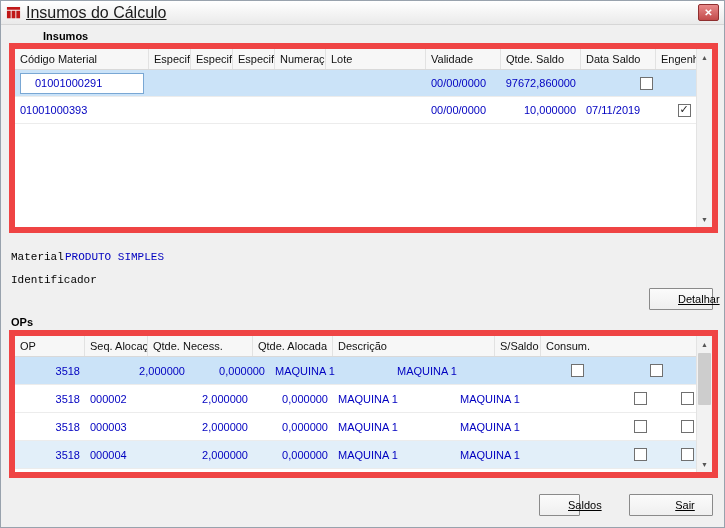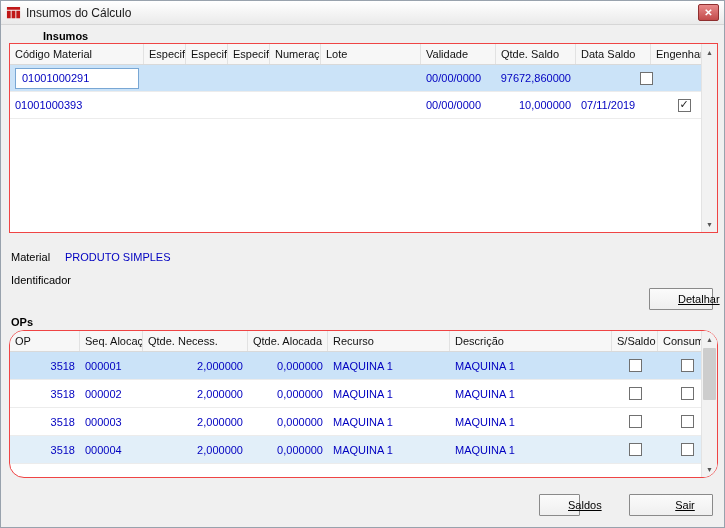--- a/index.html
+++ b/index.html
@@ -6,34 +6,34 @@
   html,body { width:725px; height:528px; }
   body { font-family:"Liberation Sans", sans-serif; font-size:11px; color:#000; background:#f0f0f0; }
 
   .window { position:relative; width:725px; height:528px; background:#f0f0f0; border:1px solid #98a2ad; overflow:hidden; }
 
   
   .titlebar { position:absolute; left:0; top:0; width:100%; height:24px;
     background:linear-gradient(#ffffff,#eaeaea); border-bottom:1px solid #d6d6d6;
     display:flex; align-items:center; padding:0 5px; }
   .app-icon { width:15px; height:15px; display:inline-flex; margin-right:5px; }
-  .title-text { font-size:12px; color:#1a1a1a; }
+  .title-text { font-size:16px; color:#1a1a1a;text-decoration:underline; }
   .close-btn { margin-left:auto; width:21px; height:17px; background:linear-gradient(#e98a8a,#c24b4b);
     border:1px solid #8f2f2f; border-radius:2px; color:#fff; font-size:10px; line-height:15px;
     text-align:center; cursor:default; font-weight:bold; }
 
   
   .group-label { position:absolute; font-weight:bold; color:#000; }
   #lbl-insumos { left:10px; top:29px;padding-left:32px; }
   #lbl-ops { left:10px; top:315px; }
 
   
-  .tbl { position:absolute; background:#fff; border:1px solid #ef4444; overflow:hidden; }
+  .tbl { position:absolute; background:#fff; border:6px solid #ef4444; overflow:hidden; }
   #tbl-insumos { left:8px; top:42px; width:709px; height:190px; }
-  #tbl-ops { left:8px; top:329px; width:709px; height:148px;border-radius:15px; }
+  #tbl-ops { left:8px; top:329px; width:709px; height:148px; }
 
   .thead { display:flex; height:21px; background:#f7f7f7; border-bottom:1px solid #d9d9d9; }
   .th { display:flex; align-items:center; padding:0 5px; border-right:1px solid #e2e2e2;
         white-space:nowrap; overflow:hidden; color:#111; }
   .tr { display:flex; align-items:center; border-bottom:1px solid #ececec; background:#fff; }
   #tbl-insumos .tr { height:27px; }
   #tbl-ops .tr { height:28px; }
   .tr.selected { background:#cbe3f8; }
   .tr.tinted { background:#e2eff9; }
   .td { padding:0 5px; white-space:nowrap; overflow:hidden; color:#0000c0; display:flex; align-items:center; height:100%; }
@@ -41,37 +41,37 @@
   .td.ctr { justify-content:center; }
 
   
   .ci0{width:134px}.ci1{width:42px}.ci2{width:42px}.ci3{width:42px}.ci4{width:51px}
   .ci5{width:100px}.ci6{width:75px}.ci7{width:80px}.ci8{width:75px}.ci9{flex:1}
   
   .co0{width:70px}.co1{width:63px}.co2{width:105px}.co3{width:80px}
   .co4{width:122px}.co5{width:162px}.co6{width:46px}.co7{flex:1}
 
   .cell-editor { display:block; width:100%; height:21px; line-height:19px; background:#fff;
-    border:1px solid #79a7d4; padding:0 6px; color:#0000c0; }
+    border:1px solid #79a7d4; padding:0 14px; color:#0000c0; }
 
   .checkbox { width:13px; height:13px; background:#fff; border:1px solid #707070;
     display:inline-flex; align-items:center; justify-content:center; font-size:11px; color:#222; }
   .checkbox[data-checked="true"]::after { content:"✓"; margin-top:-1px; }
 
   
   .vscroll { position:absolute; top:0; right:0; width:16px; height:100%;
     background:#f2f2f2; border-left:1px solid #e3e3e3; }
   .scroll-arrow { position:absolute; left:0; width:15px; height:16px; font-size:7px; color:#555;
     display:flex; align-items:center; justify-content:center; background:#f2f2f2; }
   .scroll-arrow.up { top:0; }
   .scroll-arrow.down { bottom:0; }
   .scroll-thumb { position:absolute; left:1px; width:13px; background:#cdcdcd; border-radius:1px; }
 
   
-  .field-label { position:absolute; color:#000; }
+  .field-label { position:absolute; color:#000;font-family:Liberation Mono, monospace; }
   #lbl-material { left:10px; top:250px; }
   #val-material { left:64px; top:250px; color:#0000c0; }
   #lbl-ident { left:10px; top:273px; }
 
   
   .btn { position:absolute; height:22px; background:linear-gradient(#fbfbfb,#efefef);
     border:1px solid #8a8a8a; border-radius:1px; font-family:"Liberation Sans", sans-serif;
     font-size:11px; color:#000; text-decoration:underline; text-align:center; cursor:default;padding-left:28px; }
   #btn-detalhar { left:648px; top:287px; width:64px; }
   #btn-saldos { left:538px; top:493px; width:41px; }
@@ -152,29 +152,27 @@
   <button class="btn" id="btn-detalhar">Detalhar</button>
 
   <div class="group-label" id="lbl-ops">OPs</div>
 
   <div class="tbl" id="tbl-ops">
     <div class="thead">
       <div class="th co0">OP</div>
       <div class="th co1">Seq. Alocação</div>
       <div class="th co2">Qtde. Necess.</div>
       <div class="th co3">Qtde. Alocada</div>
-      <div class="th co4">Recurso</div>
       <div class="th co5">Descrição</div>
       <div class="th co6">S/Saldo</div>
       <div class="th co7">Consum.</div>
     </div>
 
     <div class="tr selected">
       <div class="td co0 num">3518</div>
-      <div class="td co1">000001</div>
       <div class="td co2 num">2,000000</div>
       <div class="td co3 num">0,000000</div>
       <div class="td co4">MAQUINA 1</div>
       <div class="td co5">MAQUINA 1</div>
       <div class="td co6 ctr">
         <span class="checkbox" data-checked="false"></span>
       </div>
       <div class="td co7 ctr">
         <span class="checkbox" data-checked="false"></span>
       </div>

